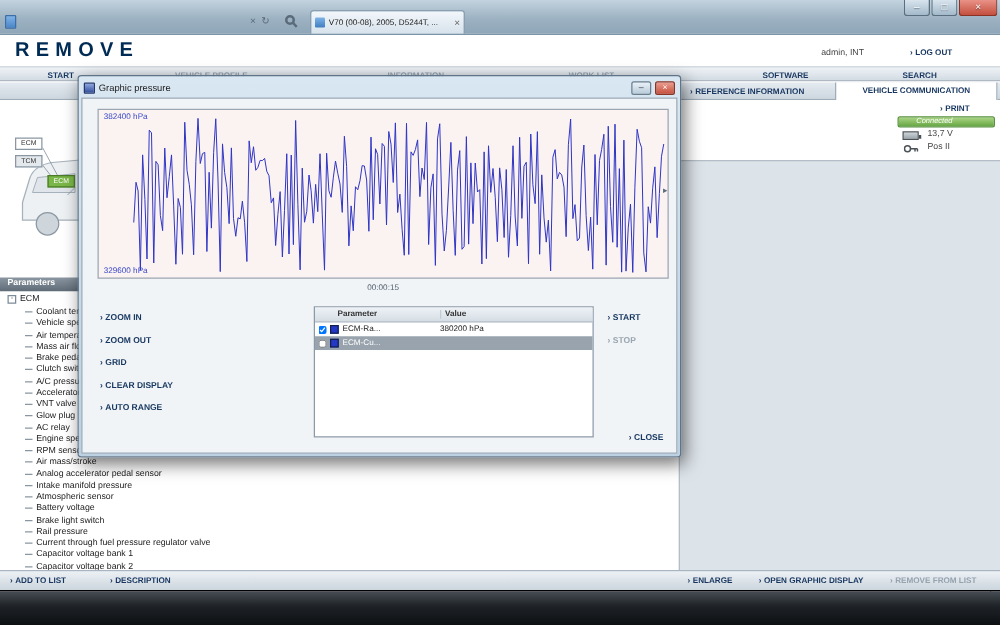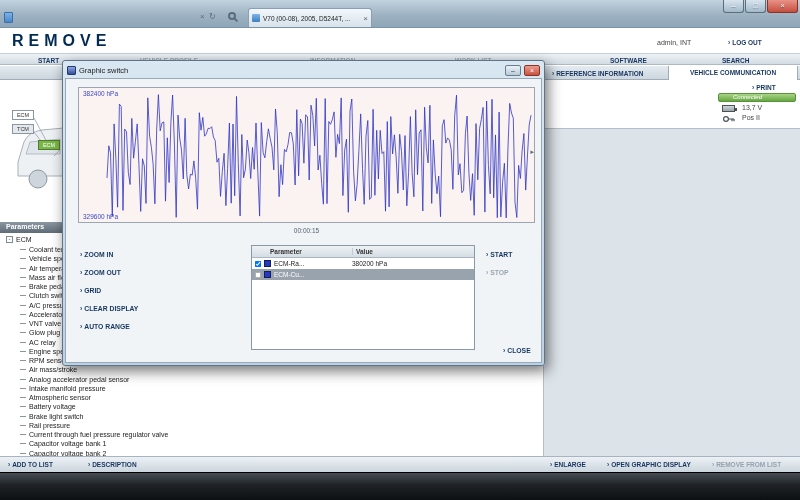--- a/index.html
+++ b/index.html
@@ -328,21 +328,21 @@
       <span class="arrow">›</span><span>OPEN GRAPHIC DISPLAY</span>
     </span>
     <span class="abs navlbl dim" style="left:712px;top:4px">
       <span class="arrow dim">›</span><span>REMOVE FROM LIST</span>
     </span>
   </div>
 
   <div class="abs dialog">
     <div class="dlg-title">
       <span class="dlg-icon"></span>
-      <span class="dlg-title-text">Graphic switch</span>
+      <span class="dlg-title-text">Graphic pressure</span>
       <span class="dlg-win">–</span>
       <span class="dlg-win close">×</span>
     </div>
     <div class="dlg-body">
       <div class="chart">
         <svg width="455" height="134" viewBox="0 0 455 134" preserveAspectRatio="none">
             <polyline points="28.0,90.0 29.8,57.8 31.5,64.8 33.3,128.2 35.1,35.9 36.9,71.5 38.6,119.2 40.4,16.1 42.2,18.3 44.0,122.4 45.7,41.1 47.5,43.8 49.3,84.4 51.1,96.5 52.8,30.4 54.6,70.2 56.4,53.4 58.2,35.9 59.9,76.1 61.7,123.4 63.5,70.8 65.3,77.9 67.0,115.4 68.8,9.8 70.6,48.2 72.4,59.4 74.1,75.8 75.9,115.8 77.7,41.1 79.4,6.7 81.2,42.8 83.0,34.9 84.8,33.9 86.5,113.2 88.3,49.8 90.1,94.5 91.9,34.1 93.6,7.0 95.4,56.0 97.2,129.3 99.0,27.1 100.7,50.0 102.5,62.2 104.3,90.9 106.1,30.3 107.8,86.8 109.6,101.0 111.4,86.2 113.2,87.1 114.9,72.9 116.7,90.2 118.5,121.2 120.3,24.7 122.0,42.2 123.8,29.4 125.6,48.2 127.3,45.9 129.1,40.3 130.9,40.5 132.7,38.7 134.4,49.0 136.2,52.6 138.0,74.2 139.8,70.3 141.5,108.4 143.3,83.6 145.1,65.3 146.9,117.6 148.6,80.4 150.4,35.0 152.2,115.2 154.0,36.0 155.7,107.7 157.5,8.4 159.3,75.6 161.1,127.9 162.8,46.5 164.6,89.8 166.4,81.1 168.2,52.0 169.9,64.6 171.7,90.5 173.5,59.5 175.2,81.3 177.0,35.0 178.8,83.3 180.6,128.1 182.3,34.6 184.1,64.6 185.9,69.8 187.7,53.7 189.4,40.8 191.2,50.6 193.0,59.2 194.8,81.9 196.5,21.0 198.3,45.2 200.1,108.7 201.9,76.7 203.6,96.6 205.4,61.4 207.2,63.8 209.0,56.5 210.7,44.5 212.5,44.8 214.3,56.0 216.1,97.0 217.8,21.7 219.6,87.8 221.4,31.0 223.1,35.5 224.9,75.2 226.7,26.8 228.5,29.0 230.2,92.0 232.0,17.2 233.8,27.3 235.6,58.0 237.3,10.3 239.1,82.0 240.9,67.3 242.7,95.7 244.4,116.2 246.2,10.6 248.0,115.6 249.8,33.5 251.5,36.3 253.3,31.7 255.1,23.9 256.9,69.3 258.6,46.4 260.4,55.6 262.2,9.9 263.9,107.6 265.7,62.2 267.5,51.1 269.3,124.3 271.0,23.1 272.8,11.0 274.6,83.3 276.4,112.8 278.1,96.5 279.9,62.4 281.7,25.9 283.5,80.3 285.2,116.3 287.0,48.1 288.8,32.5 290.6,111.4 292.3,109.2 294.1,21.3 295.9,107.3 297.7,42.3 299.4,90.9 301.2,42.4 303.0,65.6 304.8,63.7 306.5,123.2 308.3,33.5 310.1,118.9 311.8,28.6 313.6,65.9 315.4,46.8 317.2,70.1 318.9,105.3 320.7,46.3 322.5,63.8 324.3,102.0 326.0,47.6 327.8,117.8 329.6,84.4 331.4,28.6 333.1,84.8 334.9,108.8 336.7,21.8 338.5,86.7 340.2,45.0 342.0,41.8 343.8,123.0 345.6,19.2 347.3,59.8 349.1,74.9 350.9,17.3 352.7,115.4 354.4,51.9 356.2,86.2 358.0,105.7 359.7,88.1 361.5,128.7 363.3,37.8 365.1,31.7 366.8,55.1 368.6,49.9 370.4,52.0 372.2,61.7 373.9,101.3 375.7,27.8 377.5,7.2 379.3,86.9 381.0,75.7 382.8,104.7 384.6,102.4 386.4,45.6 388.1,28.0 389.9,84.5 391.7,112.4 393.5,85.7 395.2,127.3 397.0,35.6 398.8,91.8 400.6,40.4 402.3,31.6 404.1,19.4 405.9,124.1 407.6,13.0 409.4,77.3 411.2,105.8 413.0,11.3 414.7,109.8 416.5,46.9 418.3,129.7 420.1,24.1 421.8,128.9 423.6,94.3 425.4,75.3 427.2,129.9 428.9,61.9 430.7,15.4 432.5,25.0 434.3,30.2 436.0,114.3 437.8,129.5 439.6,77.4 441.4,90.5 443.1,63.0 444.9,45.5 446.7,102.1 448.5,66.9 450.2,37.0 452.0,27.2" fill="none" stroke="#2f35c4" stroke-width="0.8"></polyline>
           </svg>
         <span class="chart-ymax">382400 hPa</span>
         <span class="chart-ymin">329600 hPa</span>

